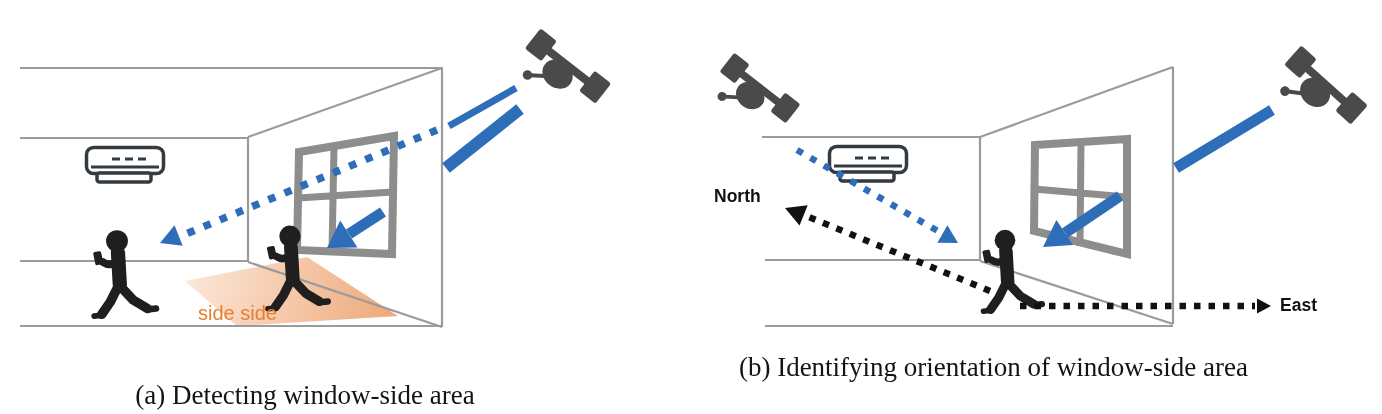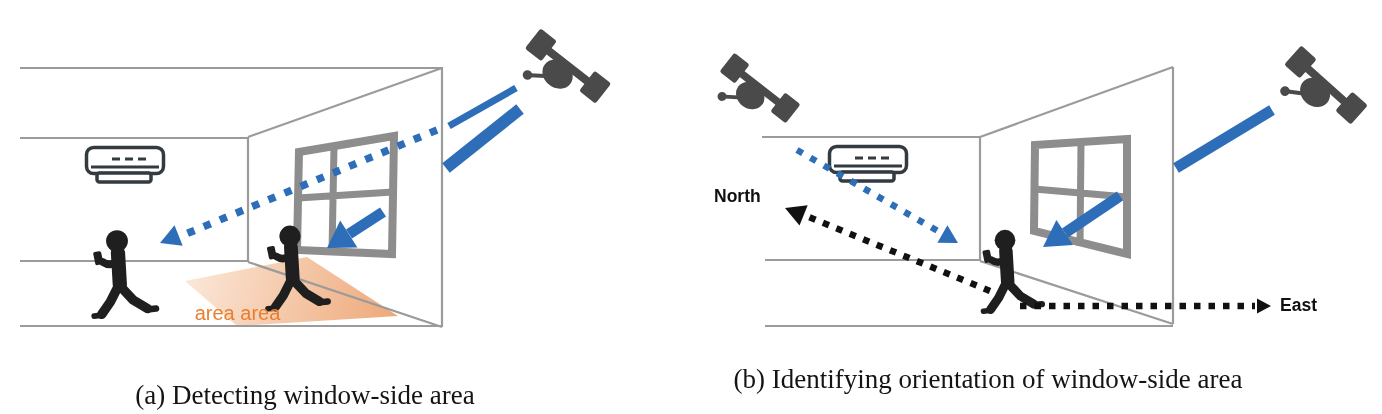--- a/index.html
+++ b/index.html
@@ -28,21 +28,21 @@
 
   
   .caption{position:absolute;text-align:center;color:#141414;
            font-family:"Liberation Serif",serif;font-size:27px;white-space:nowrap;}
   .area-label{position:absolute;left:150px;top:301px;width:175px;text-align:center;
               color:#e87e2e;font-size:20px;line-height:25px;font-weight:400;}
   .compass-label{position:absolute;color:#111111;font-weight:bold;font-size:17.5px;white-space:nowrap;}
   #north-label{left:23px;top:186px;}
   #east-label{left:589px;top:295px;}
   #caption-a{left:85px;top:380px;width:440px;}
-  #caption-b{left:37px;top:364px;width:520px;}
+  #caption-b{left:37px;top:352px;width:520px;text-align:right;}
 </style>
 </head>
 <body>
 
 <div class="stage">
 
   <div class="panel" id="panel-a">
     <svg width="691" height="414" viewBox="0 0 691 414">
       <defs>
         <linearGradient id="areaGrad" gradientUnits="userSpaceOnUse" x1="185" y1="268" x2="400" y2="326">
@@ -109,21 +109,21 @@
         <rect x="-56" y="-16" width="26" height="32" rx="3"></rect>
         <rect x="30" y="-16" width="26" height="32" rx="3"></rect>
         <rect x="-36" y="-5" width="72" height="10" rx="5"></rect>
         <ellipse cx="-4" cy="16" rx="20" ry="17"></ellipse>
         <path class="stk" d="M-10,24 L-30,38"></path>
         <circle cx="-33" cy="40" r="6"></circle>
       </g>
     </svg>
 
     <div class="area-label">
-      <div>area area</div>
+      <div>side side</div>
     </div>
     <div class="caption" id="caption-a">(a) Detecting window-side area</div>
   </div>
 
   <div class="panel" id="panel-b">
     <svg width="691" height="414" viewBox="0 0 691 414">
 
       <path class="wall" d="M71,137 H289 M74,260 H289 M74,326 H482
                M289,137 V261 M289,137 L482,67 M482,67 V324 M289,261 L482,324"></path>
 

